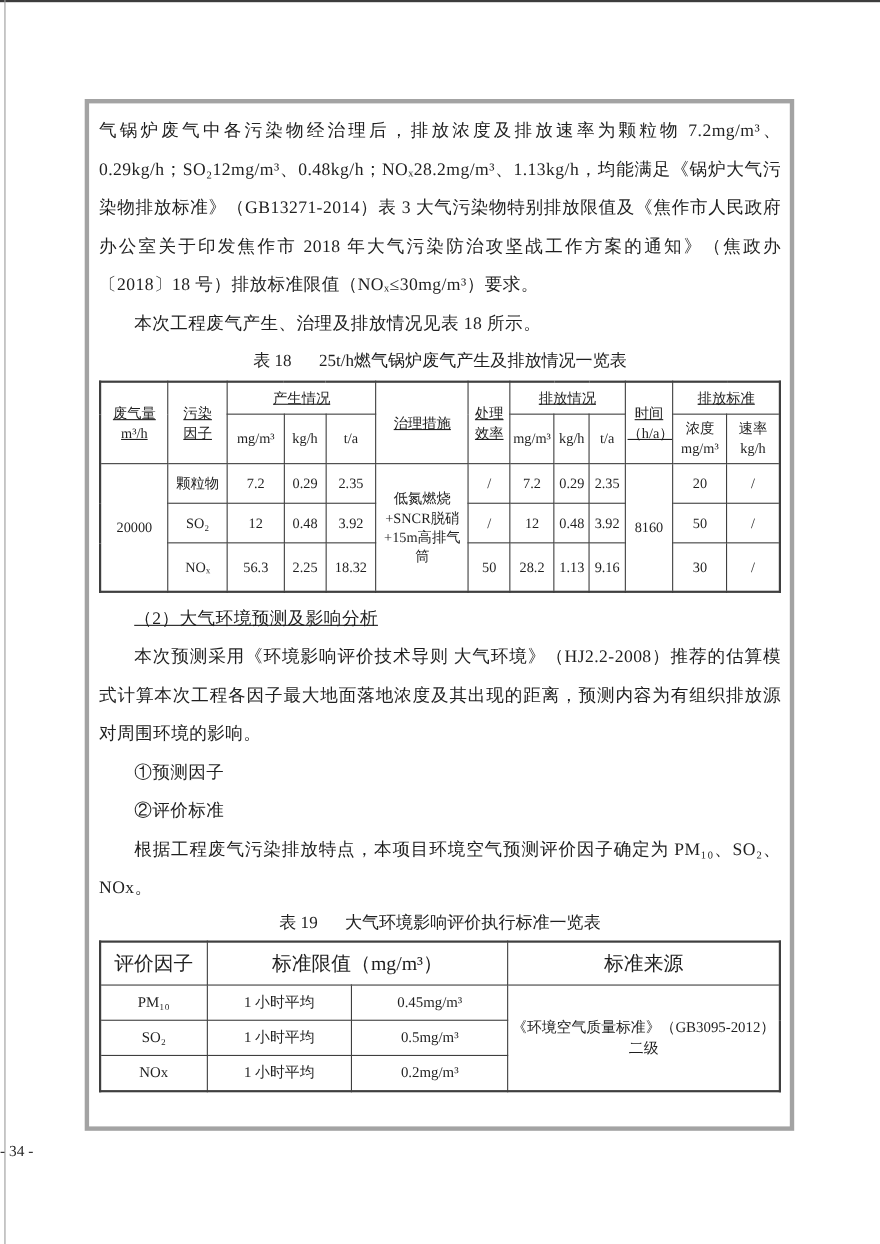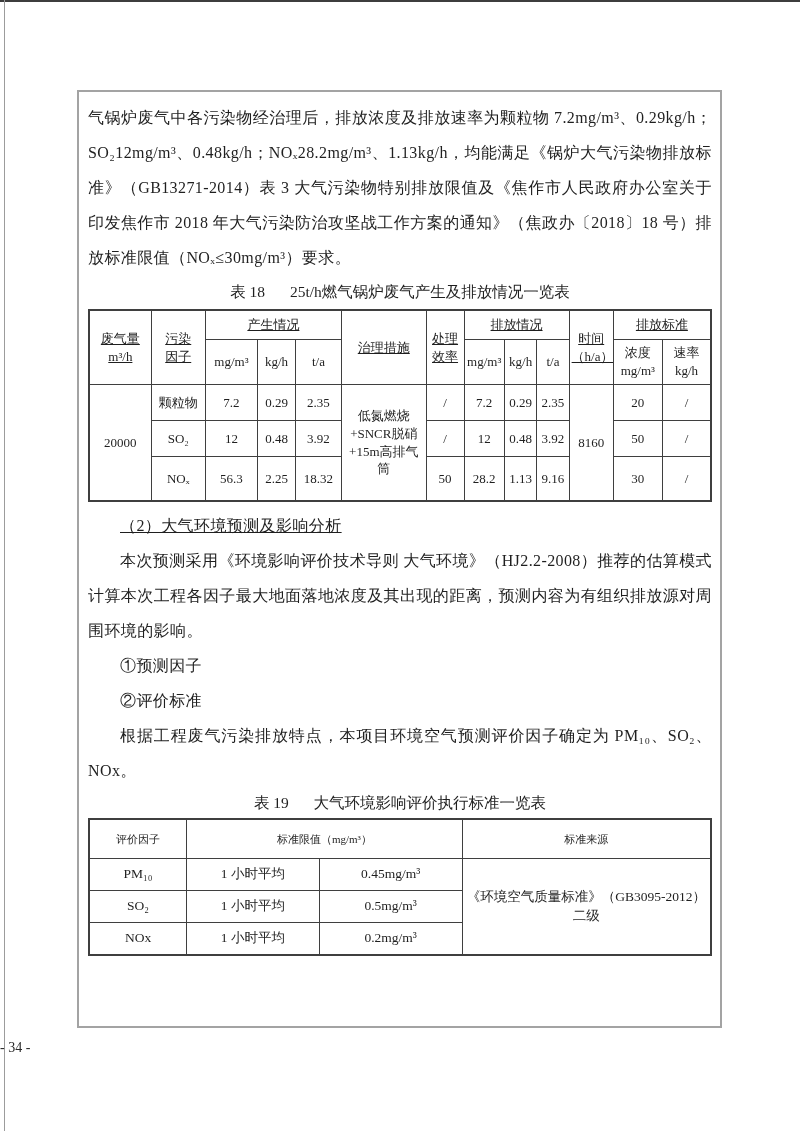--- a/index.html
+++ b/index.html
@@ -5,55 +5,56 @@
   html,body { margin:0; padding:0; background:#ffffff; }
   .page {
     position:relative; width:800px; height:1131px; background:#ffffff;
     font-family:"Liberation Serif","DejaVu Serif",serif; color:#1f1f1f;
     overflow:hidden;
   }
   .scan-top { position:absolute; top:0; left:0; width:100%; height:2px; background:#3d3d3d; }
   .scan-left { position:absolute; top:0; left:4px; width:1px; height:100%; background:#9c9c9c; }
   .content {
     position:absolute; left:77px; top:90px; width:645px; height:938px;
-    box-sizing:border-box; border:2px solid #a3a3a3; padding:8px 8px 0 9px;
+    box-sizing:border-box; border:4px solid #a3a3a3; padding:8px 8px 0 9px;
     overflow:hidden;
   }
   p { margin:0; font-size:16px; line-height:35px; text-align:justify; letter-spacing:0.4px; }
   .indent { text-indent:2em; }
   .tbl-caption { text-align:center; font-weight:normal; font-size:15.5px; line-height:22px; margin:6px 0; }
   .tbl-caption .cap-title { margin-left:1.6em; }
   table { width:100%; border-collapse:collapse; table-layout:fixed; border:2px solid #3f3f3f; }
   td {
     border:1px solid #3f3f3f; text-align:center; vertical-align:middle;
     font-size:13px; line-height:1.35; padding:1px 2px; white-space:pre-line;
     overflow:hidden;
   }
   #t18 .r-group td { height:26px;text-decoration:underline; }
   #t18 .r-sub td { height:42px; }
   #t18 .r-d1 td { height:33px; }
   #t18 .r-d2 td { height:33px; }
   #t18 .r-d3 td { height:41px; }
-  #t19 .r-head td { height:36px; font-size:11px;border-radius:14px; }
+  #t19 .r-head td { height:36px; font-size:18px;border-radius:14px; }
   #t19 .r-data td { height:29px; font-size:13.5px; }
   .footer {
     position:absolute; top:1040px; left:0; width:100%;
     font-size:14px; color:#2a2a2a;
   }
 </style>
 </head>
 <body>
 
 <div class="page">
   <div class="scan-top"></div>
   <div class="scan-left"></div>
 
   <div class="content">
 
     <p>气锅炉废气中各污染物经治理后，排放浓度及排放速率为颗粒物 7.2mg/m³、0.29kg/h；SO₂12mg/m³、0.48kg/h；NOₓ28.2mg/m³、1.13kg/h，均能满足《锅炉大气污染物排放标准》（GB13271-2014）表 3 大气污染物特别排放限值及《焦作市人民政府办公室关于印发焦作市 2018 年大气污染防治攻坚战工作方案的通知》（焦政办〔2018〕18 号）排放标准限值（NOₓ≤30mg/m³）要求。</p>
+    <p class="indent">本次工程废气产生、治理及排放情况见表 18 所示。</p>
 
     <div class="tbl-caption">
       <span class="cap-label">表 18</span><span class="cap-title">25t/h燃气锅炉废气产生及排放情况一览表</span>
     </div>
 
     <table id="t18">
       <colgroup>
         <col style="width:10.0%">
           <col style="width:8.7%">
           <col style="width:8.4%">

